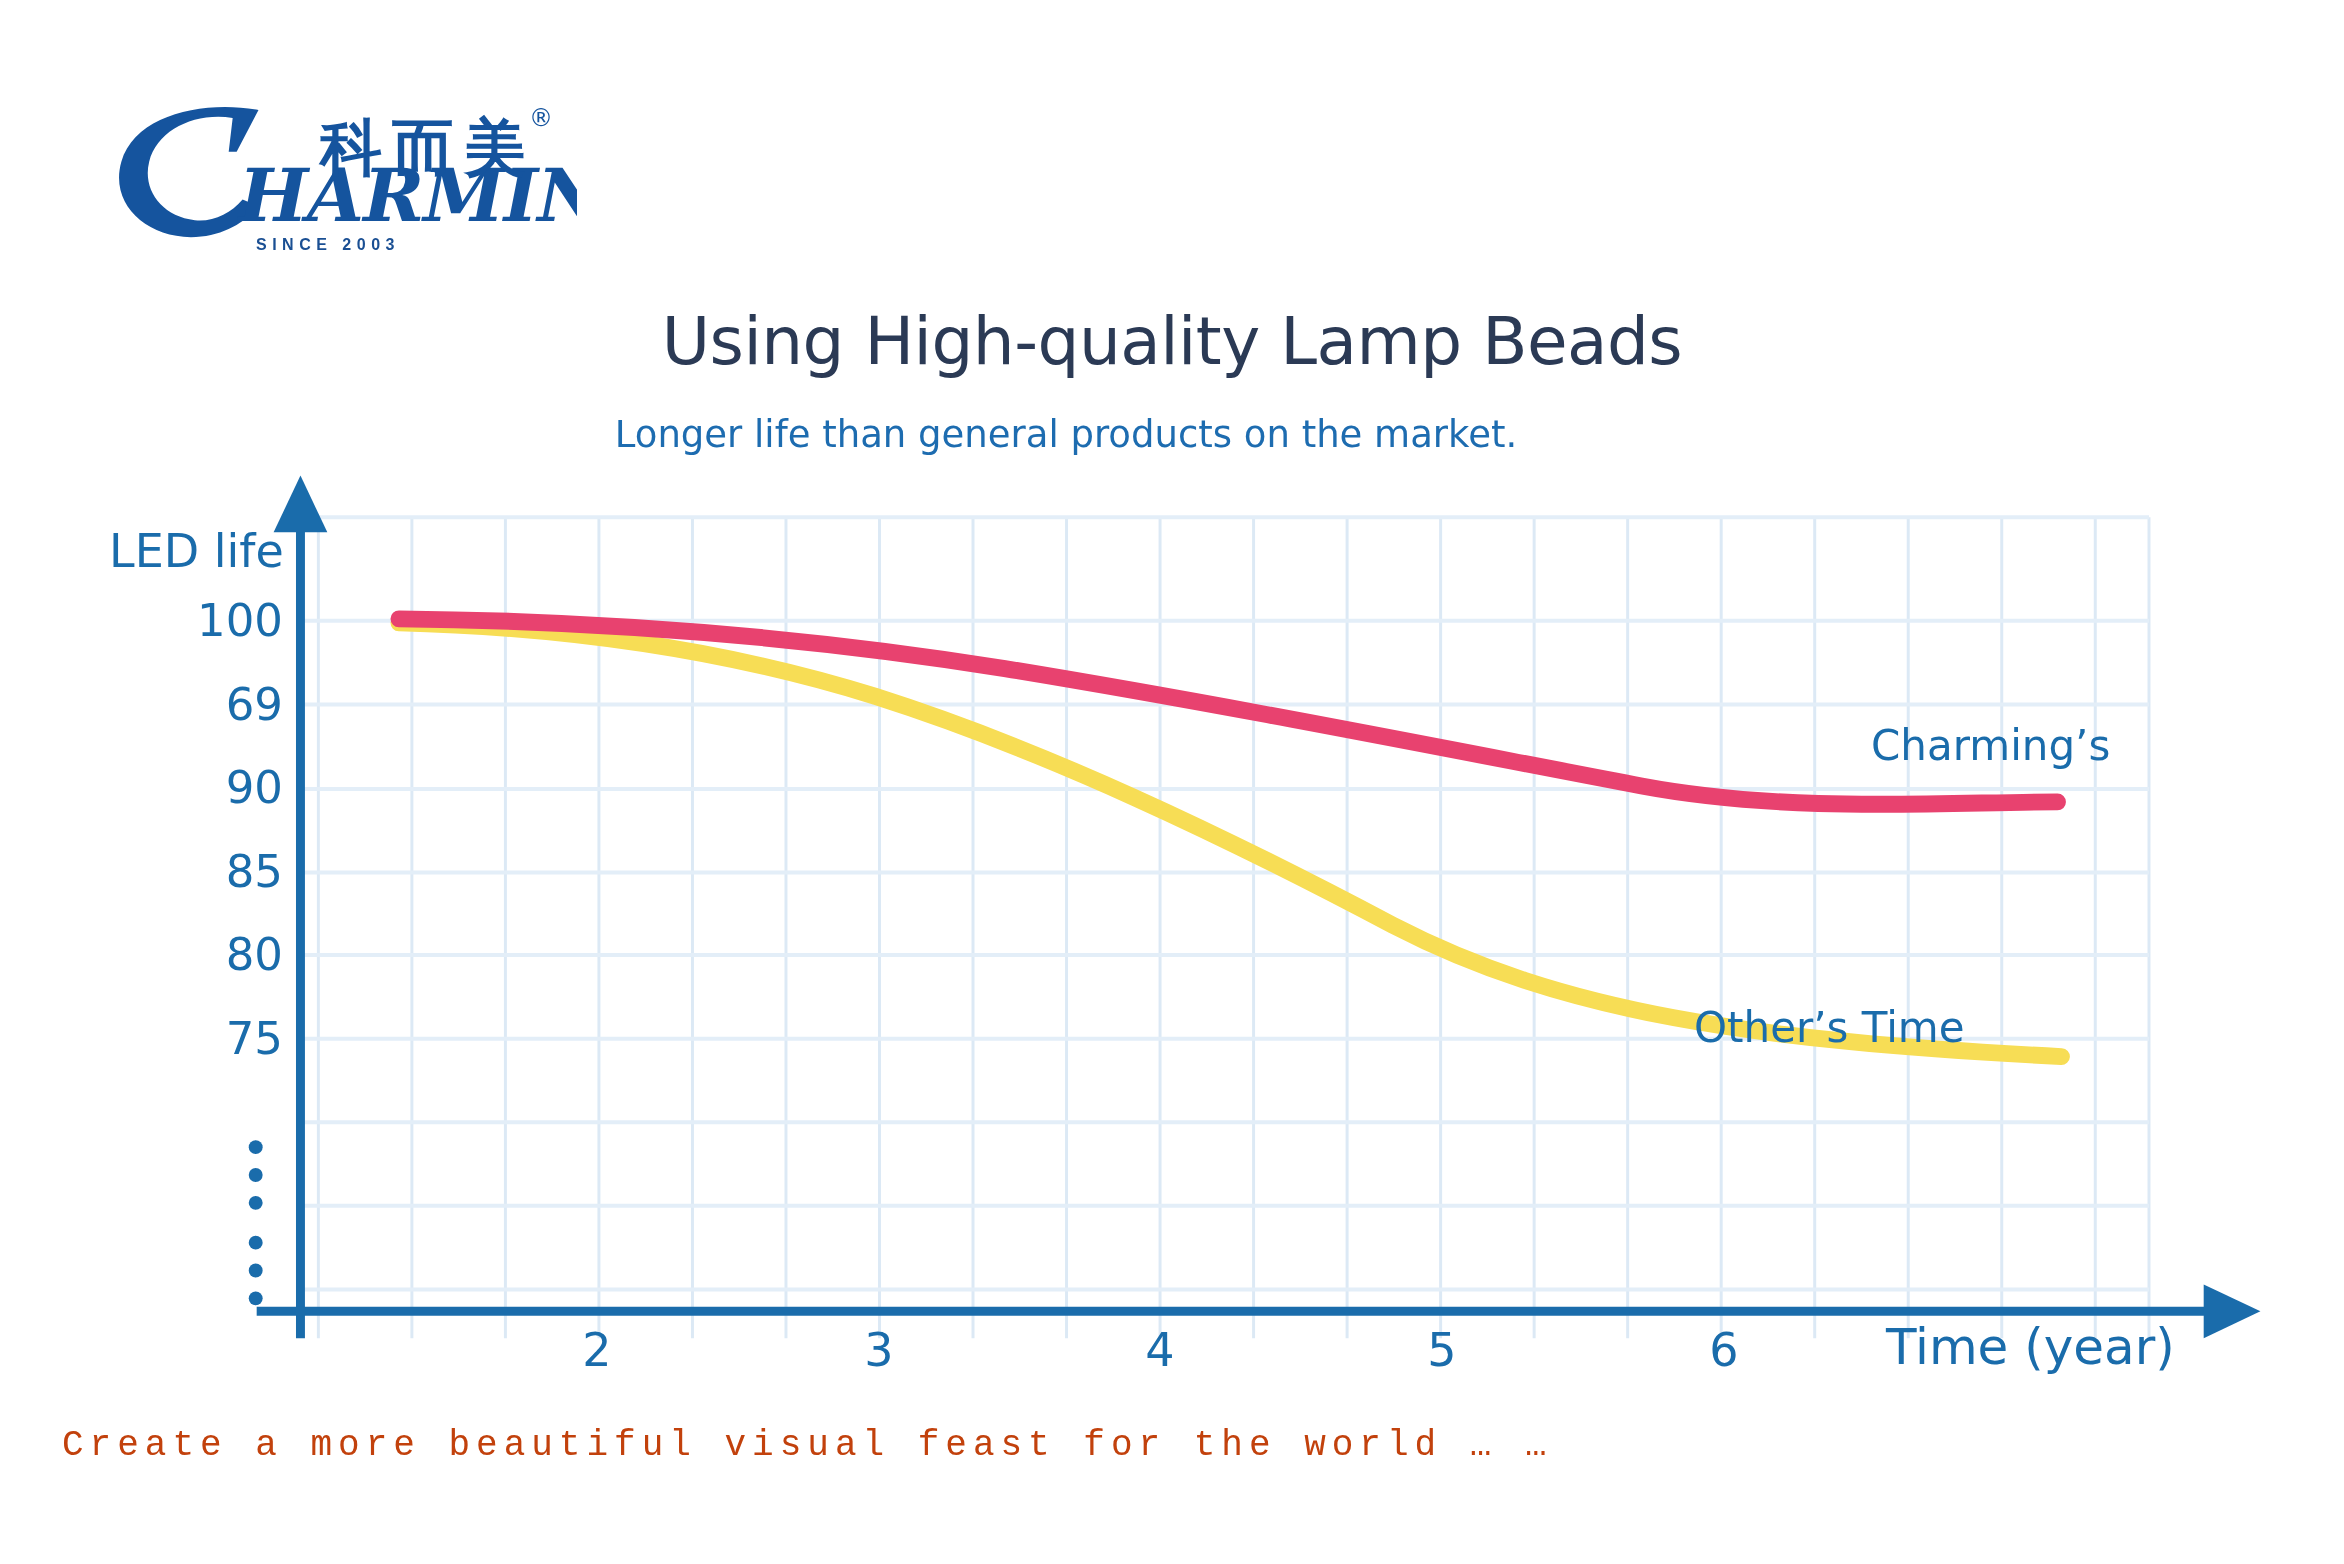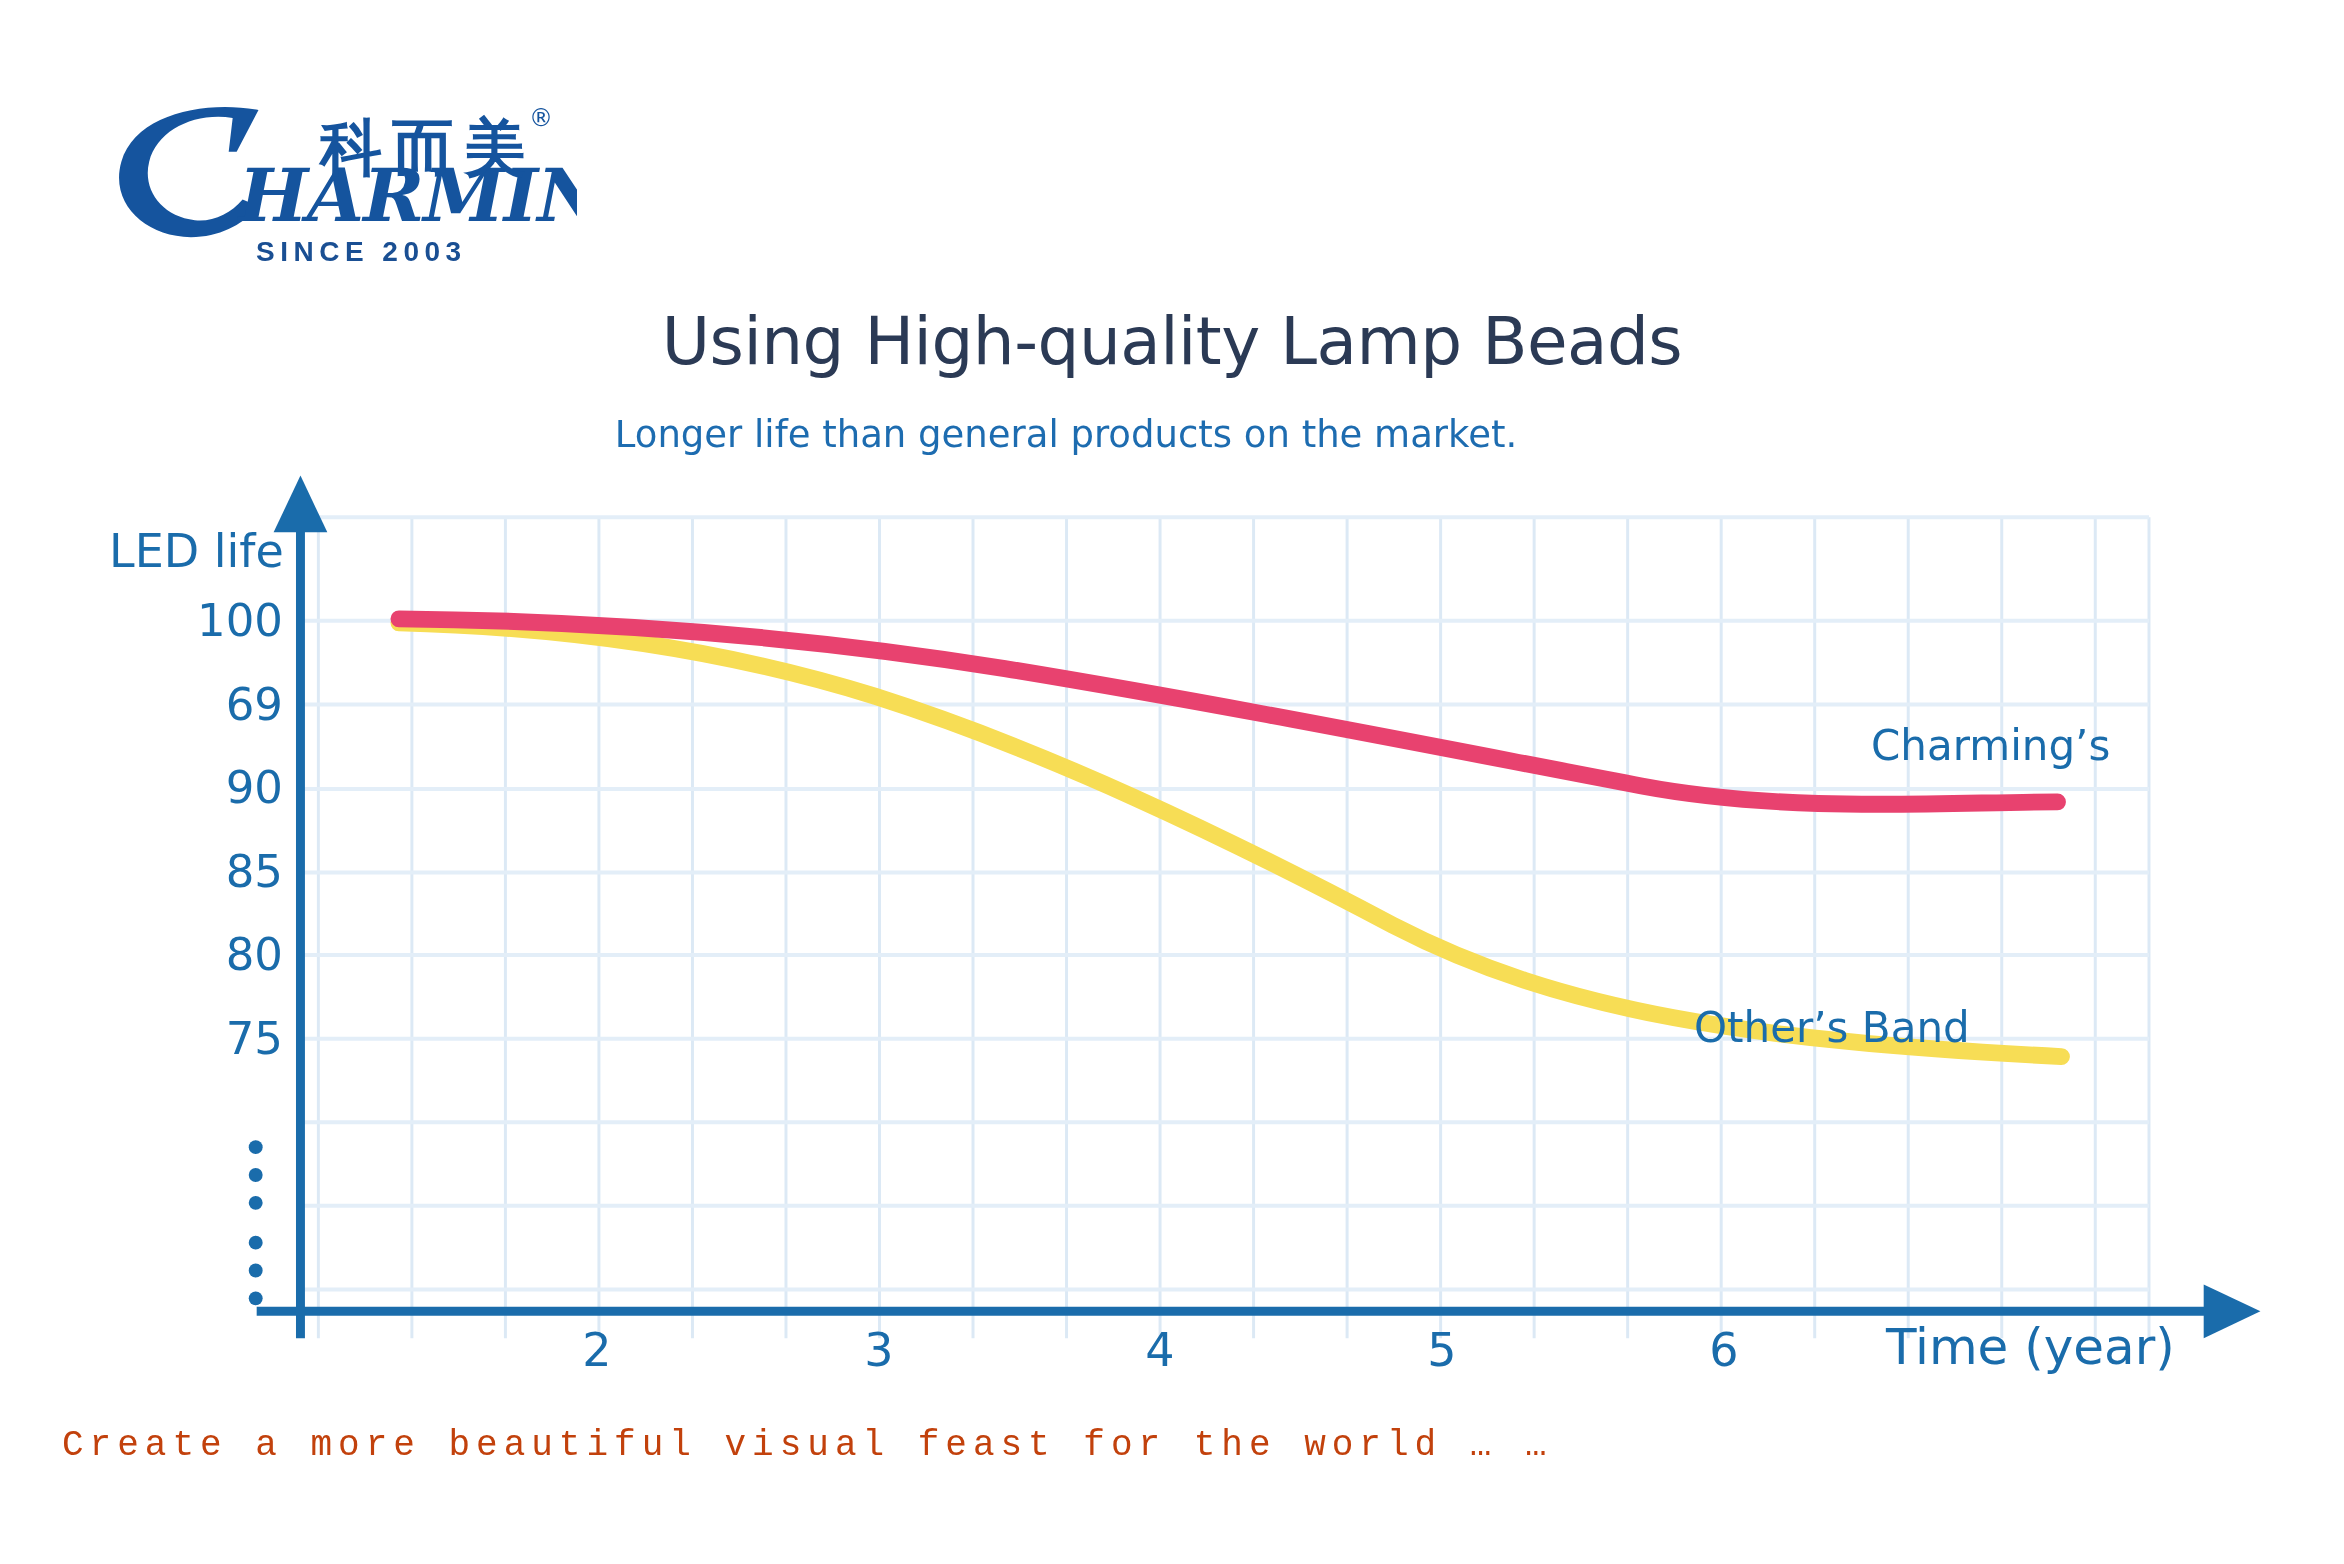--- a/index.html
+++ b/index.html
@@ -23,21 +23,21 @@
     top: 104px;
     width: 468px;
     height: 164px;
   }
   #logo-svg { display: block; }
   #logo-since {
     position: absolute;
     left: 147px;
     top: 132px;
     font-family: "Liberation Sans", sans-serif;
-    font-size: 28px;
+    font-size: 16px;
     font-weight: bold;
     letter-spacing: 5.5px;
     color: #1a4f93;
     white-space: nowrap;
   }
   #logo-cn {
     position: absolute;
     left: 211px;
     top: 2px;
     font-family: "DejaVu Sans", sans-serif;
@@ -242,16 +242,16 @@
 
 <div class="tick-label x-tick" style="left:557px">2</div>
 <div class="tick-label x-tick" style="left:839px">3</div>
 <div class="tick-label x-tick" style="left:1120px">4</div>
 <div class="tick-label x-tick" style="left:1402px">5</div>
 <div class="tick-label x-tick" style="left:1684px">6</div>
 
 <div class="axis-label" id="x-axis-title">Time (year)</div>
 
 <div class="series-label" id="label-charming">Charming’s</div>
-<div class="series-label" id="label-other">Other’s Band</div>
+<div class="series-label" id="label-other">Other’s Time</div>
 
 <div id="footer-text">Create a more beautiful visual feast for the world … …</div>
 
 
 </body></html>

